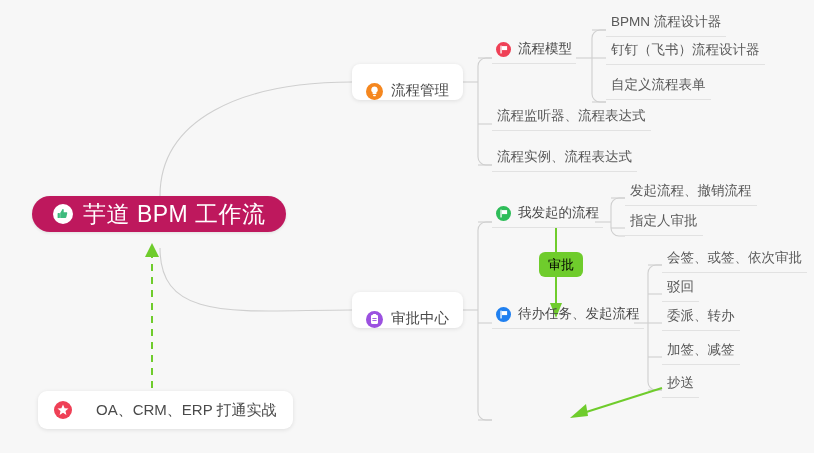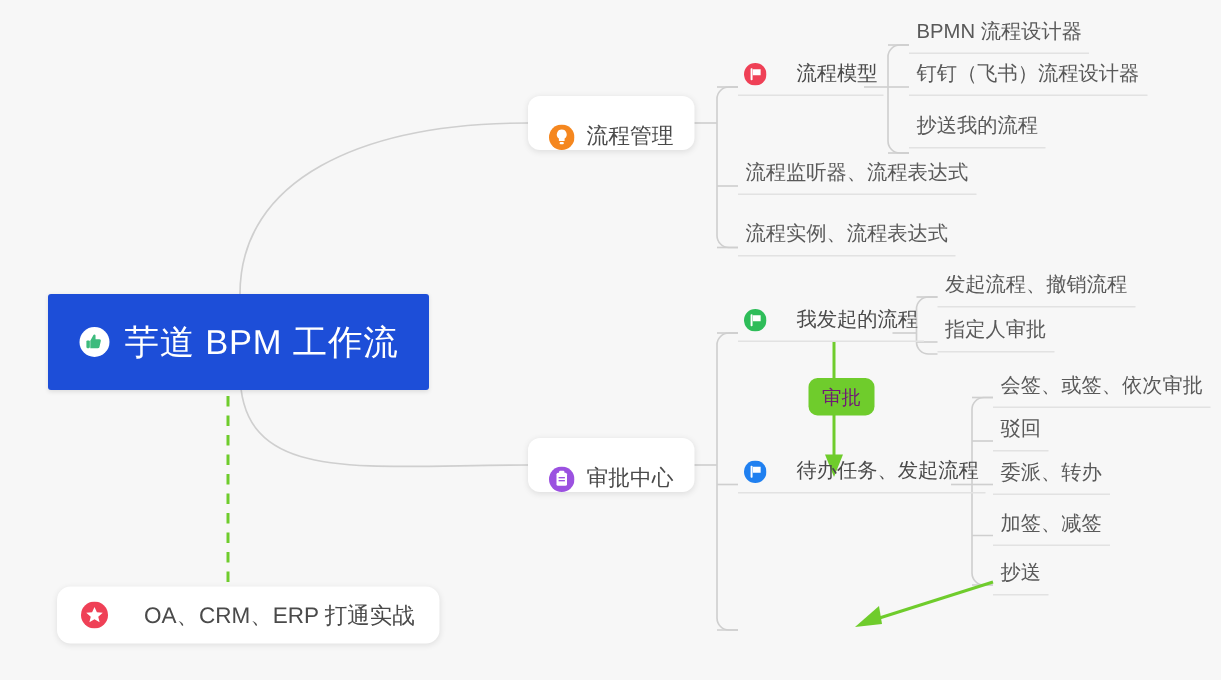--- a/index.html
+++ b/index.html
@@ -11,24 +11,24 @@
   }
   #canvas{position:relative;width:814px;height:453px;}
 
   
   #wires{position:absolute;left:0;top:0;width:814px;height:453px;}
 
   
   .root-node{
     position:absolute;
     display:flex;align-items:center;gap:9px;
-    background:#1d4ed8;
-    border-radius:2px;
+    background:#be185d;
+    border-radius:18px;
     padding:0 20px;
-    height:64px;
+    height:36px;
     box-sizing:border-box;
     box-shadow:0 1px 3px rgba(0,0,0,.10);
   }
   .root-label{
     color:#ffffff;font-size:23px;letter-spacing:.5px;white-space:nowrap;
   }
 
   
   .branch-node{
     position:absolute;
@@ -38,21 +38,21 @@
     padding:0 14px;
     height:36px;
     box-sizing:border-box;
     box-shadow:0 1px 4px rgba(0,0,0,.10);
   }
   .branch-label{color:#4a4a4a;font-size:14.5px;white-space:nowrap;}
 
   
   .sub-node{
     position:absolute;
-    display:flex;align-items:flex-end;gap:20px;
+    display:flex;align-items:flex-end;gap:7px;
     padding:0 4px 5px 4px;
     border-bottom:1px solid #e2e2e2;
     box-sizing:border-box;
     white-space:nowrap;
   }
   .sub-node .sub-label{color:#4a4a4a;font-size:13.5px;line-height:18px;}
 
   
   .leaf-node{
     position:absolute;
@@ -74,21 +74,21 @@
     box-sizing:border-box;
     box-shadow:0 1px 4px rgba(0,0,0,.10);
   }
   .note-label{color:#4a4a4a;font-size:15px;white-space:nowrap;}
 
   
   .badge{
     position:absolute;
     background:#6fcc2c;
     border-radius:6px;
-    color:#701a75;
+    color:#000000;
     font-size:13px;
     padding:5px 9px;
     box-sizing:border-box;
     white-space:nowrap;
     line-height:15px;
   }
 
   .ico{flex:0 0 auto;display:block;}
 </style>
 </head>
@@ -181,21 +181,21 @@
     <span class="sub-label">流程模型</span>
   </div>
 
   <div class="leaf-node" style="left:606px;top:12px;">
     <span class="leaf-label">BPMN 流程设计器</span>
   </div>
   <div class="leaf-node" style="left:606px;top:40px;">
     <span class="leaf-label">钉钉（飞书）流程设计器</span>
   </div>
   <div class="leaf-node" style="left:606px;top:75px;">
-    <span class="leaf-label">抄送我的流程</span>
+    <span class="leaf-label">自定义流程表单</span>
   </div>
 
   <div class="leaf-node" style="left:492px;top:106px;">
     <span class="leaf-label">流程监听器、流程表达式</span>
   </div>
   <div class="leaf-node" style="left:492px;top:147px;">
     <span class="leaf-label">流程实例、流程表达式</span>
   </div>
 
   <div class="branch-node" style="left:352px;top:292px;">

